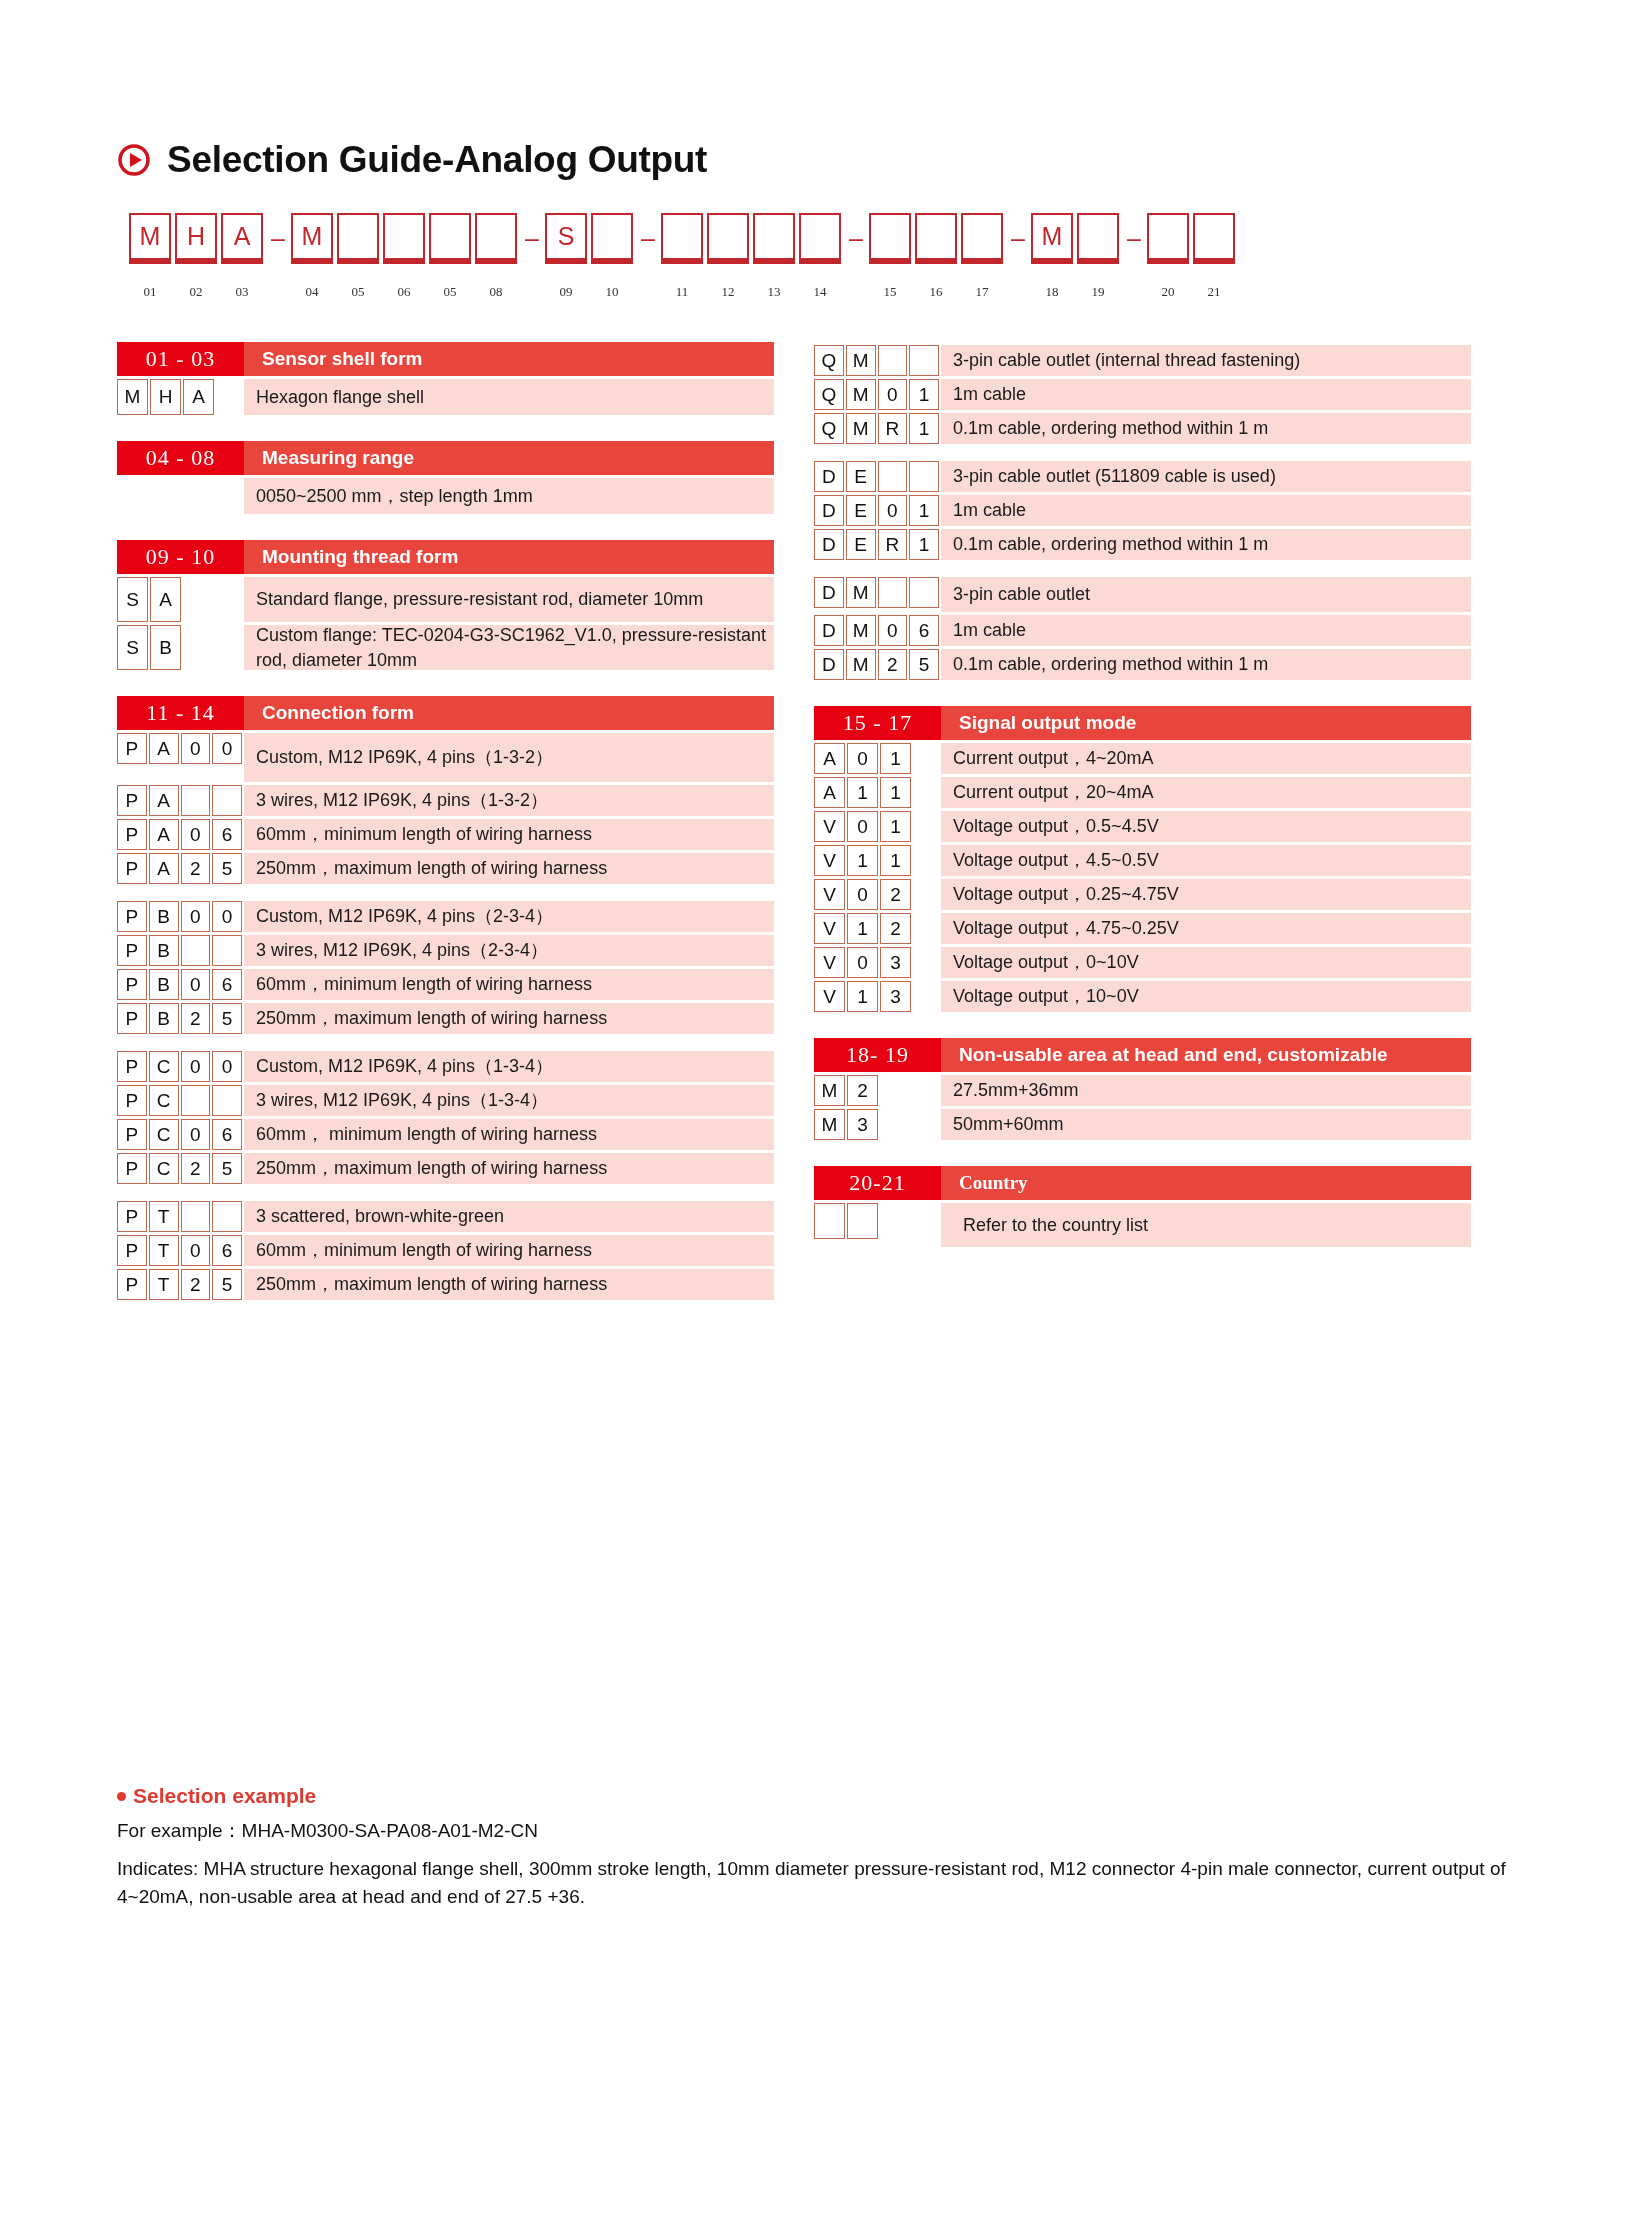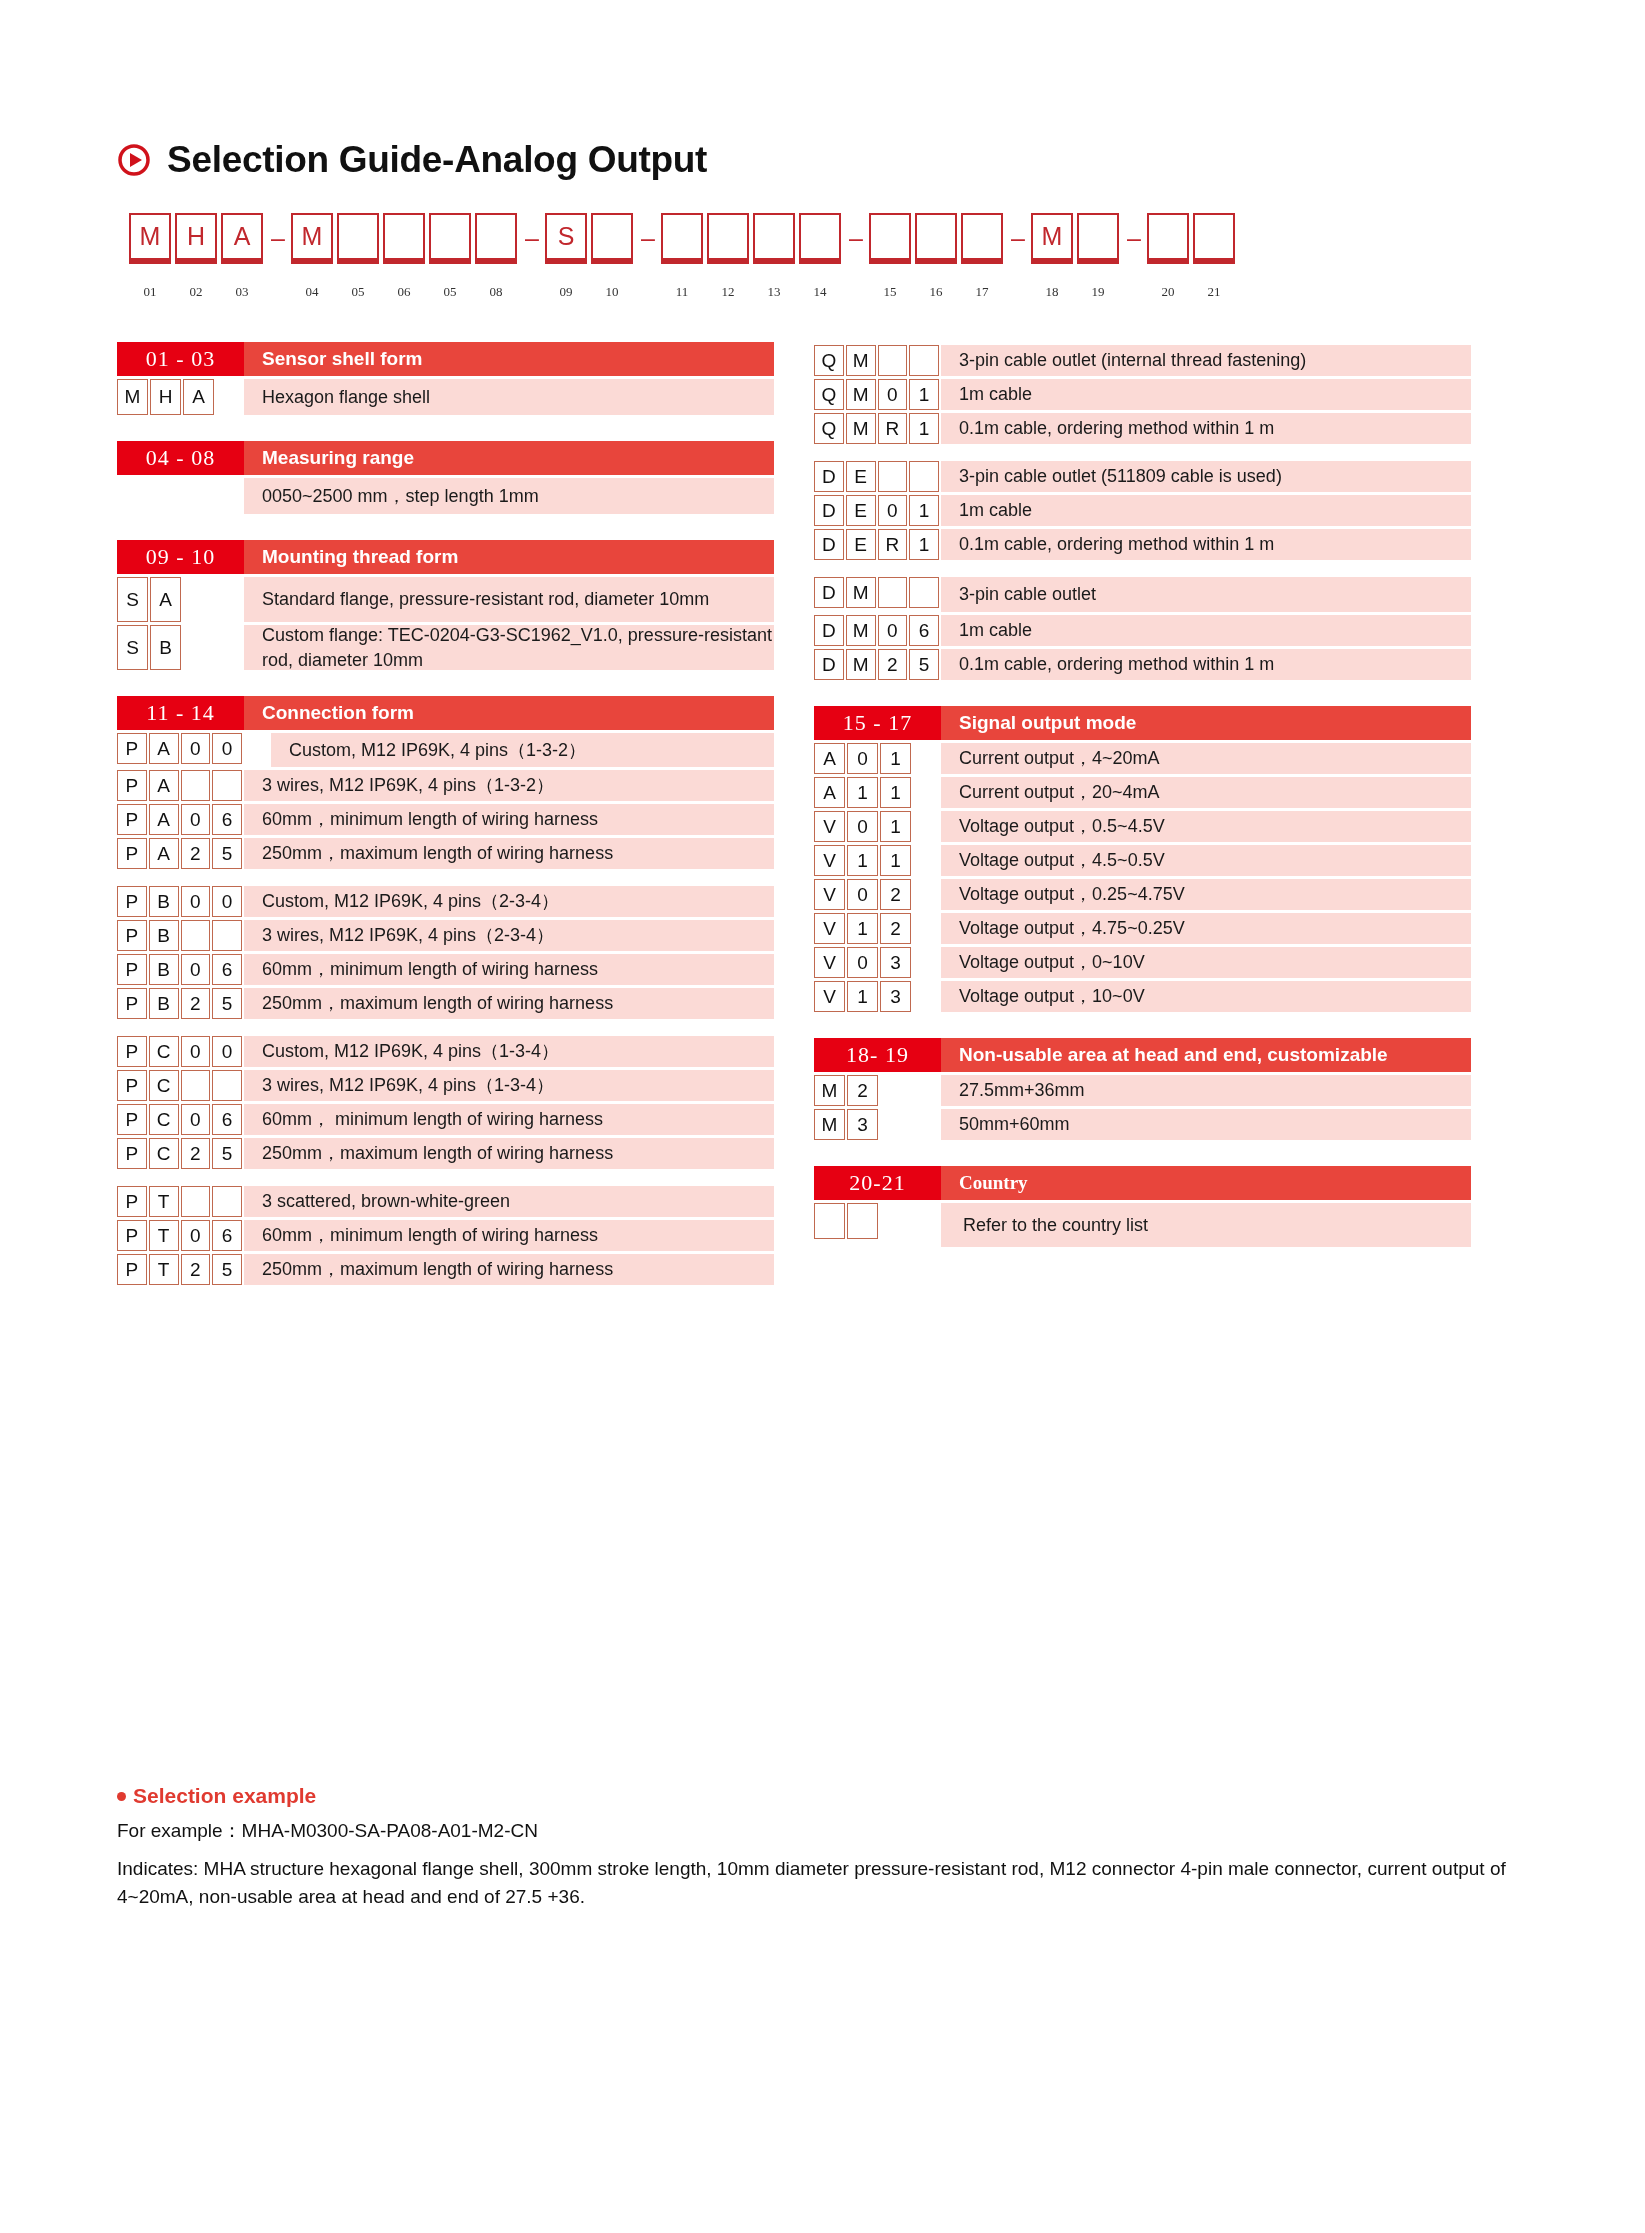--- a/index.html
+++ b/index.html
@@ -130,21 +130,21 @@
     color: #111;
     margin-right: 2px;
   }
   .cell.blank { color: transparent; }
   .row-desc {
     flex: 1;
     background: #fbdad6;
     font-size: 18px;
     display: flex;
     align-items: center;
-    padding-left: 18px;
+    padding-left: 12px;
     line-height: 1.35;
     box-sizing: border-box;
   }
   .row-desc.two-line { padding-top: 6px; padding-bottom: 6px; }
   .row-desc.indent { padding-left: 22px; }
 
   
   .w3 .cell { width: 31px; }
   .w4 .cell { width: 31px; }
   .w2 .cell { width: 31px; }
@@ -360,21 +360,21 @@
           <div class="sec-title">Connection form</div>
         </div>
         <div id="connection-groups">
             <div class="row">
               <div class="row-codes w4">
                 <div class="cell" style="height: 31px;">P</div>
                 <div class="cell" style="height: 31px;">A</div>
                 <div class="cell" style="height: 31px;">0</div>
                 <div class="cell" style="height: 31px;">0</div>
               </div>
-              <div class="row-desc" style="height: 34px; margin-left: 27px;">Custom, M12 IP69K, 4 pins（1-3-2）</div>
+              <div class="row-desc" style="height: 49px;">Custom, M12 IP69K, 4 pins（1-3-2）</div>
             </div>
             <div class="row">
               <div class="row-codes w4">
                 <div class="cell" style="height: 31px;">P</div>
                 <div class="cell" style="height: 31px;">A</div>
                 <div class="cell blank" style="height: 31px;"></div>
                 <div class="cell blank" style="height: 31px;"></div>
               </div>
               <div class="row-desc" style="height: 31px;">3 wires, M12 IP69K, 4 pins（1-3-2）</div>
             </div>

